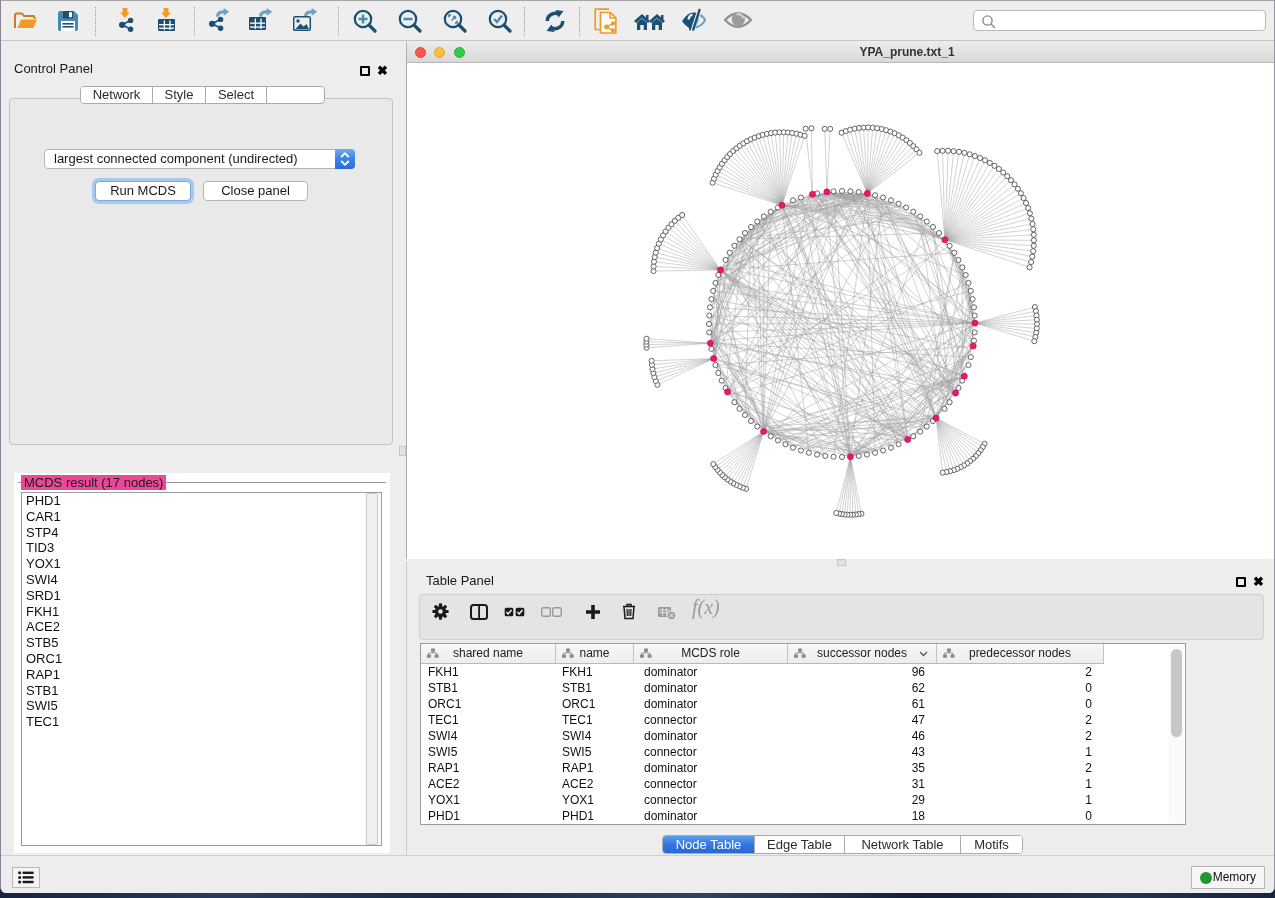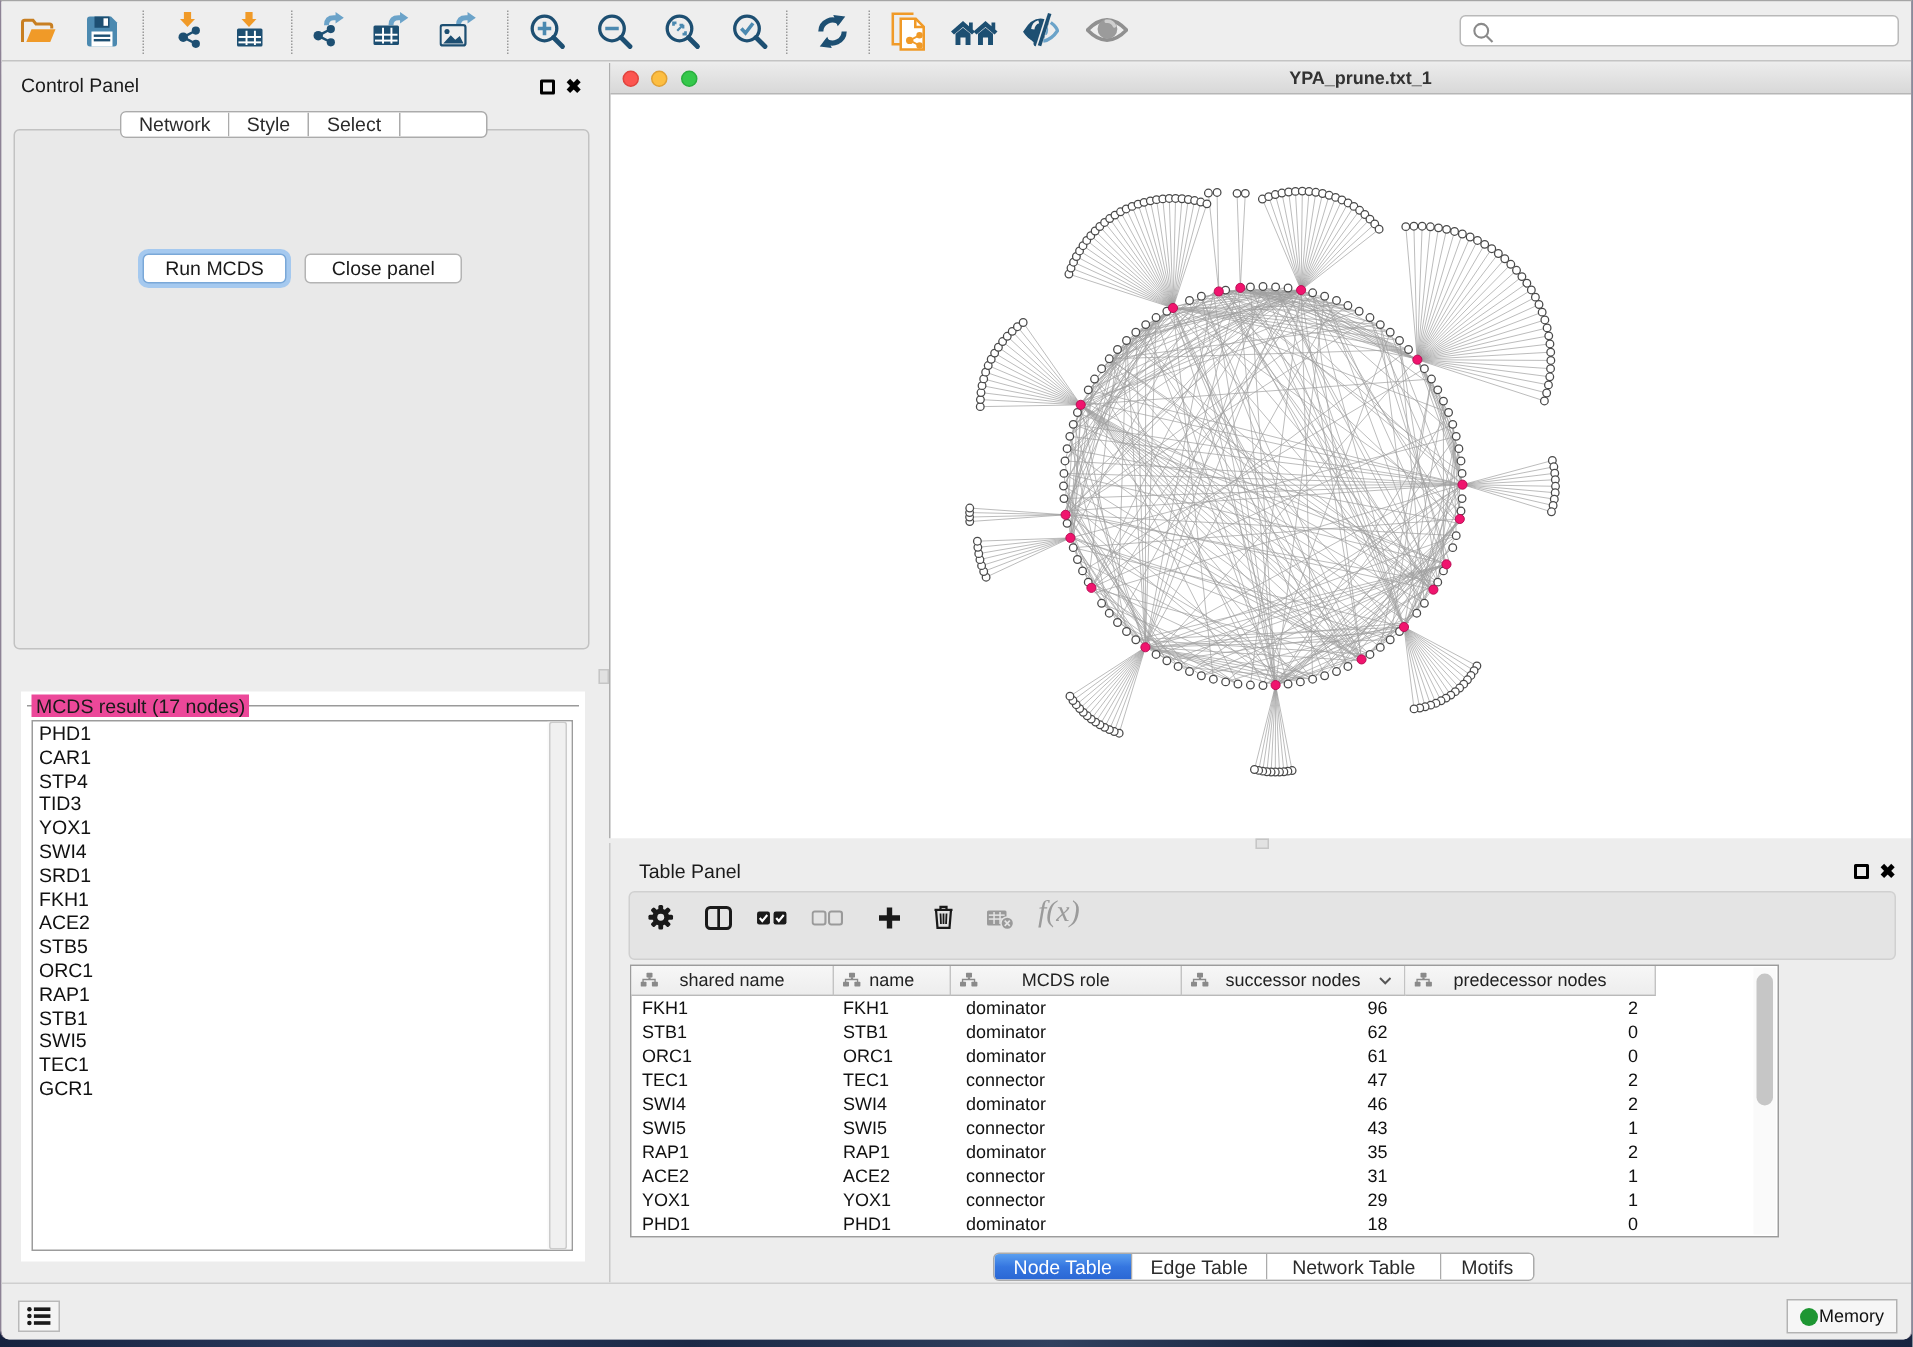--- a/index.html
+++ b/index.html
@@ -9,21 +9,21 @@
   border-radius:0 0 6px 6px; overflow:hidden; }
 
 .toolbar { position:absolute; left:0; top:0; width:1273px; height:40px;
   background:#eeeeee; border-bottom:1px solid #c4c4c4; }
 .tb-icon { position:absolute; top:0; }
 .tb-sep { position:absolute; top:6px; width:0; height:29px; border-left:1px dotted #9a9a9a; }
 .search { position:absolute; left:972px; top:9px; width:293px; height:21px;
   background:#fff; border:1px solid #b9b9b9; border-radius:4px; }
 .search svg { position:absolute; left:7px; top:3px; }
 
-.cpanel { position:absolute; left:0px; top:41px; width:404px; height:813px; background:#ededed; }
+.cpanel { position:absolute; left:0px; top:53px; width:404px; height:813px; background:#ededed; }
 .ptitle { position:absolute; font-size:13px; color:#1a1a1a; }
 .pbtns { position:absolute; }
 .float-btn { display:inline-block; width:10px; height:10px; border:2px solid #000; border-radius:1px; vertical-align:middle; }
 .close-x { font-size:13px; font-weight:bold; color:#000; margin-left:7px; vertical-align:middle; }
 
 .tabs { position:absolute; left:79px; top:32px; height:18px; display:flex; z-index:3;
   border:1px solid #ababab; border-radius:4px; overflow:hidden; background:#fff; }
 .tab { font-size:13px; color:#2b2b2b; text-align:center; line-height:16px; background:#fff;
   border-right:1px solid #ababab; }
 .tab:last-child { border-right:none; }
@@ -251,20 +251,25 @@
   <div class="cpanel">
     <div class="ptitle" style="left:13px; top:7px;">Control Panel</div>
     <div class="pbtns" style="left:359px; top:7px;"><span class="float-btn"></span><span class="close-x">✖</span></div>
     <div class="tabs">
       <div class="tab" style="width:72px;">Network</div>
       <div class="tab" style="width:53px;">Style</div>
       <div class="tab" style="width:61px;">Select</div>
       <div class="tab sel" style="width:57px;margin-top:36px;">MCDS</div>
     </div>
     <div class="tcontent">
+      <div class="dropdown">largest connected component (undirected)
+        <div class="dd-step"><svg width="20" height="20" viewBox="0 0 20 20">
+              <path d="M6.2 8 L10 4.2 L13.8 8 M6.2 12 L10 15.8 L13.8 12" stroke="#ffffff" stroke-width="1.8" fill="none" stroke-linejoin="round"></path>
+            </svg></div>
+      </div>
       <div class="btn focusring" style="left:85px; top:82px; width:96px;">Run MCDS</div>
       <div class="btn" style="left:193px; top:82px; width:105px;">Close panel</div>
     </div>
     <div class="resultbox">
       <div class="rb-line"></div>
       <div class="rb-title">MCDS result (17 nodes)</div>
       <div class="rb-list">
         <div class="it">PHD1</div>
           <div class="it">CAR1</div>
           <div class="it">STP4</div>
@@ -273,21 +278,20 @@
         <div class="it">SWI4</div>
           <div class="it">SRD1</div>
           <div class="it">FKH1</div>
           <div class="it">ACE2</div>
         <div class="it">STB5</div>
           <div class="it">ORC1</div>
           <div class="it">RAP1</div>
           <div class="it">STB1</div>
           <div class="it">SWI5</div>
         <div class="it">TEC1</div>
-          <div class="it">GCR1</div>
         <div class="rb-scroll">
             <div class="rb-thumb"></div>
           </div>
       </div>
     </div>
   </div>
 
   <div class="netpanel">
     <div class="nettitle">
         <span style="position:absolute;left:0;width:1000px;text-align:center;top:0">YPA_prune.txt_1</span>

